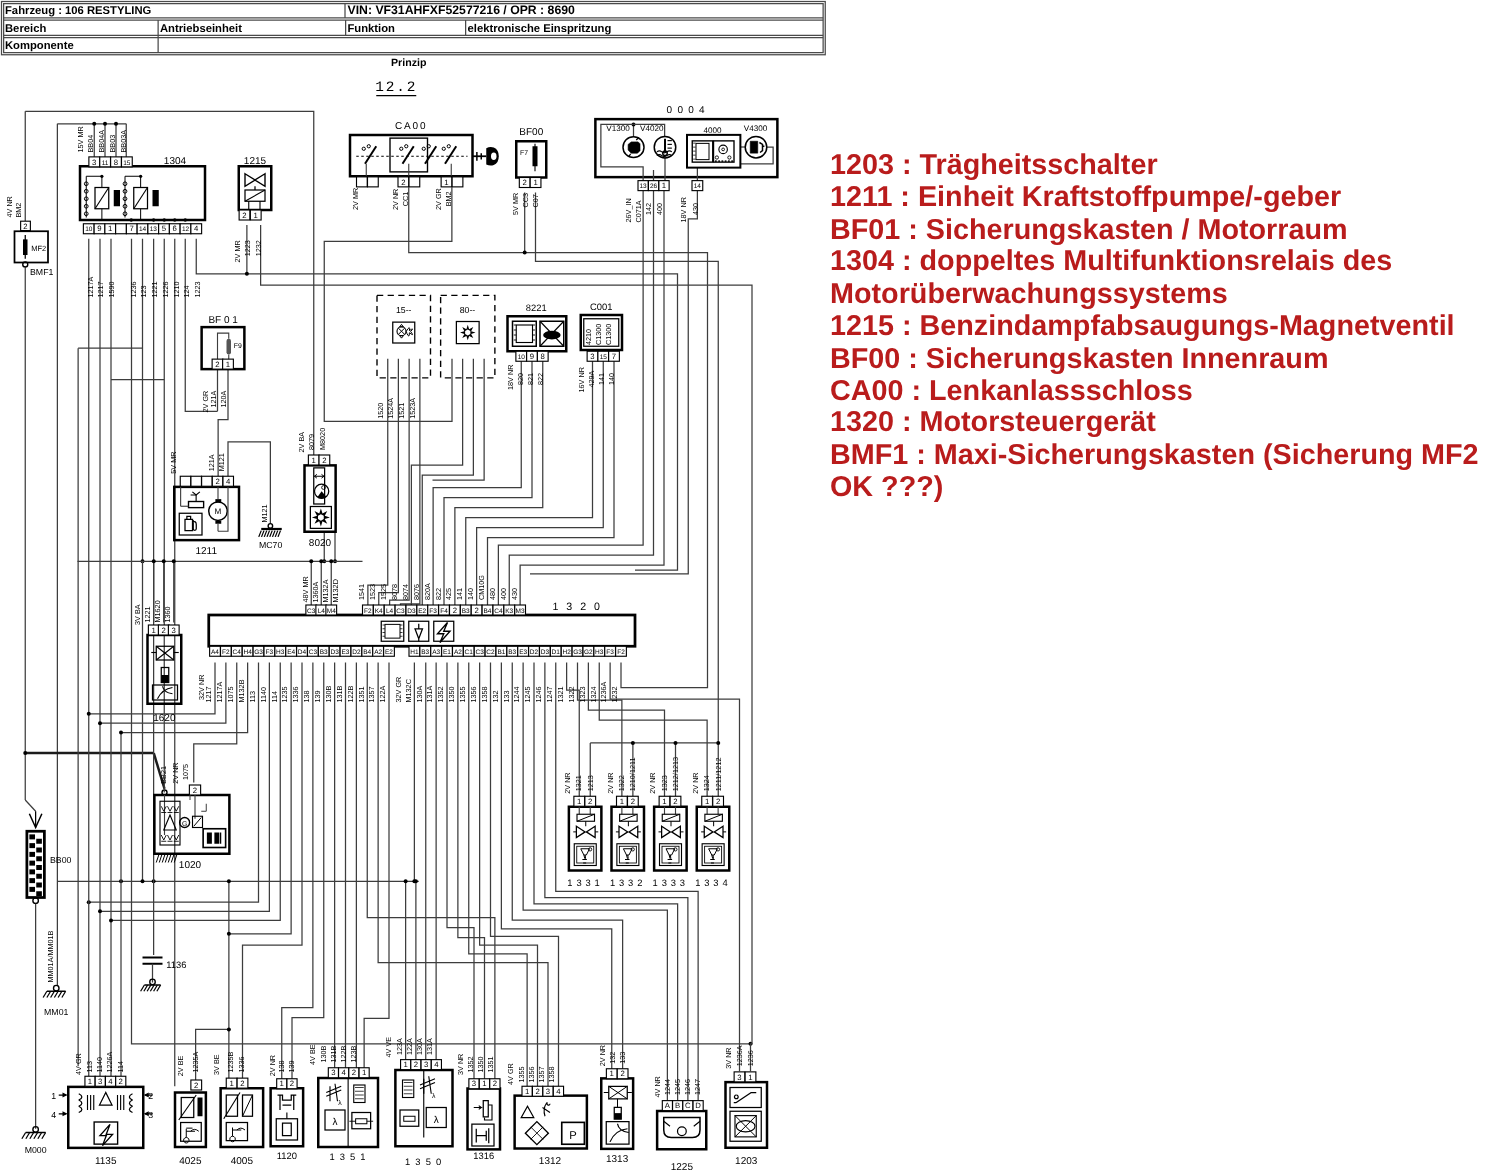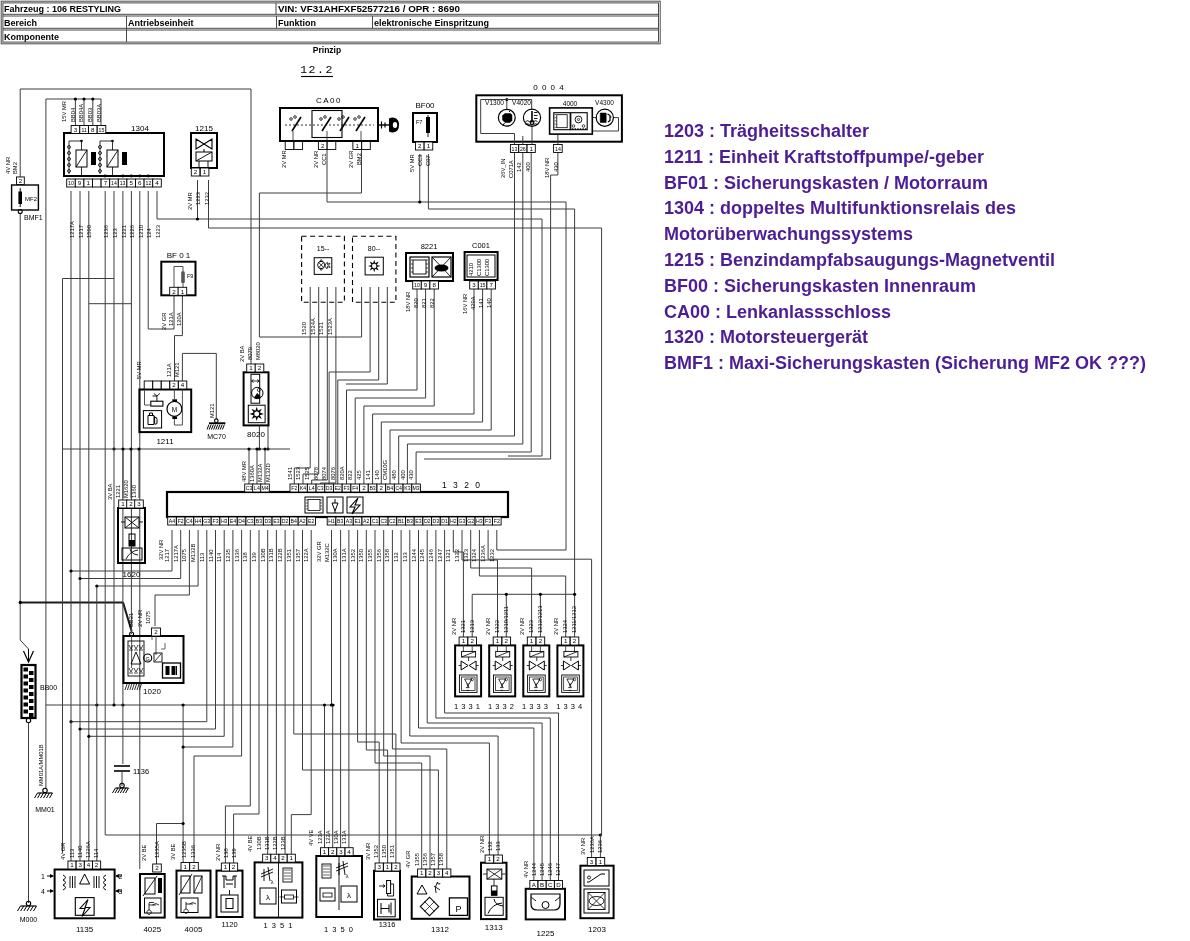--- a/index.html
+++ b/index.html
@@ -1,15 +1,15 @@
 <!DOCTYPE html>
 <html><head><meta charset="utf-8"><style>
 html,body{margin:0;padding:0;background:#fff;width:1190px;height:941px;overflow:hidden}
 *{box-sizing:border-box}
-.legend{position:absolute;left:664px;top:119px;font-family:"Liberation Sans",sans-serif;font-weight:bold;font-size:18px;line-height:25.8px;color:#4c1d95}
+.legend{position:absolute;left:664px;top:119px;font-family:"Liberation Sans",sans-serif;font-weight:bold;font-size:23px;line-height:25.8px;color:#b91c1c}
 </style></head><body>
 <div class="legend">
 1203&nbsp;: Trägheitsschalter<br>
 1211&nbsp;: Einheit Kraftstoffpumpe/-geber<br>
 BF01&nbsp;: Sicherungskasten / Motorraum<br>
 1304&nbsp;: doppeltes Multifunktionsrelais des<br>
 Motorüberwachungssystems<br>
 1215&nbsp;: Benzindampfabsaugungs-Magnetventil<br>
 BF00&nbsp;: Sicherungskasten Innenraum<br>
 CA00&nbsp;: Lenkanlassschloss<br>

